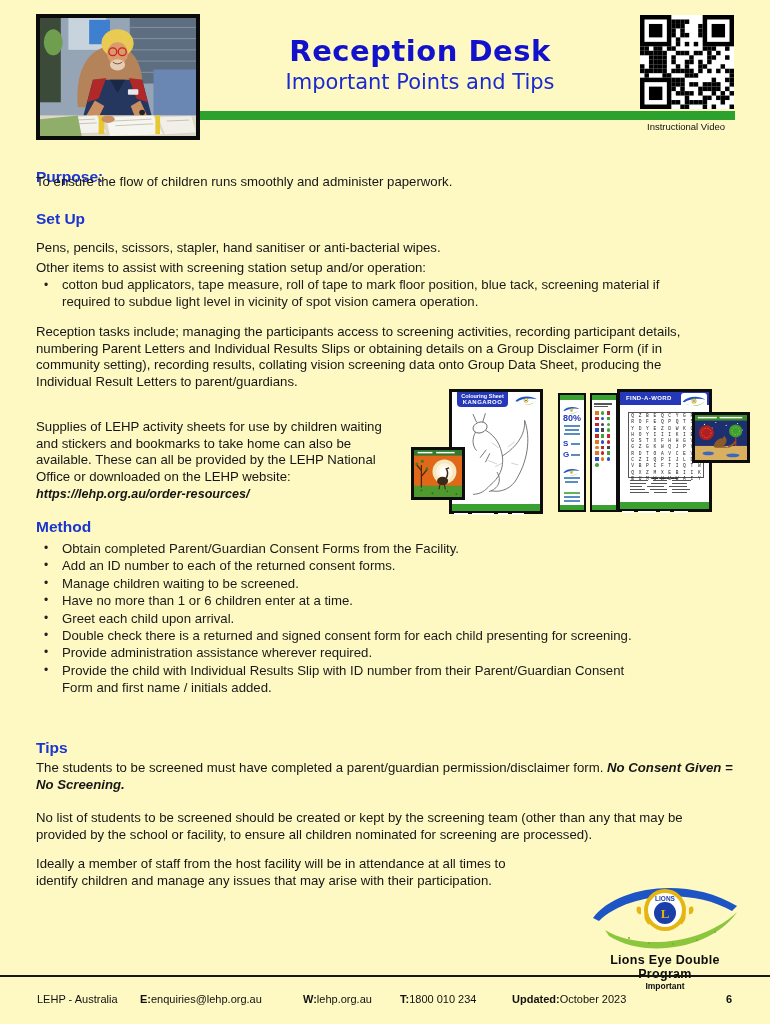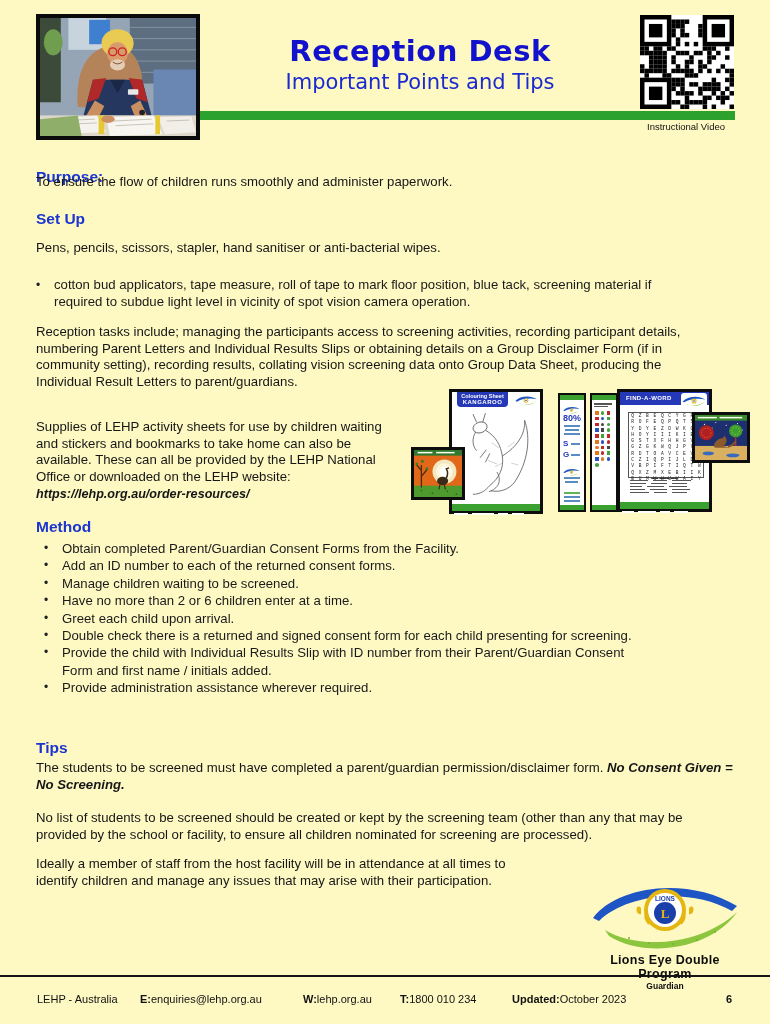--- a/index.html
+++ b/index.html
@@ -18,21 +18,21 @@
   .green-bar{position:absolute;left:200px;top:111px;width:535px;height:9px;background:#2da12d;}
   .qr{position:absolute;left:640px;top:15px;width:94px;height:94px;background:#fff;}
   .qr svg{display:block;width:100%;height:100%;}
   .qr-caption{position:absolute;left:638px;top:121px;width:96px;text-align:center;
               font-size:9.5px;color:#111;}
 
   
   .h-blue{position:absolute;left:36px;margin:0;font-size:15.5px;font-weight:bold;color:#1b35cf;}
   .body-text{position:absolute;left:36px;margin:0;font-size:13.2px;line-height:16.5px;color:#161616;}
   .pre{white-space:pre-line;}
-  .bullet-one{position:absolute;left:28px;width:700px;margin:0;padding-left:26px;
+  .bullet-one{position:absolute;left:36px;width:700px;margin:0;padding-left:26px;
               font-size:13.2px;line-height:16.5px;list-style:none;}
   .bullet-one li{position:relative;}
   .bullet-one li::before,.method-list li::before{content:"\2022";position:absolute;left:-18px;top:0;
               font-size:12px;color:#222;}
   .method-list{position:absolute;left:36px;top:540px;width:700px;margin:0;padding:0 0 0 26px;
                list-style:none;font-size:13.2px;line-height:17.4px;}
   .method-list li{position:relative;}
   .bi{font-weight:bold;font-style:italic;}
   .url-line{font-weight:bold;font-style:italic;font-size:12.6px;}
 
@@ -312,20 +312,21 @@
         <rect x="9" y="72" width="13.5" height="13.5" fill="#000"></rect>
       </svg>
   </div>
   <div class="qr-caption">Instructional Video</div>
 
   <h3 class="h-blue" style="top:168px;">Purpose:</h3>
   <p class="body-text" style="top:174px;width:716px;">To ensure the flow of children runs smoothly and administer paperwork.</p>
 
   <h3 class="h-blue" style="top:210px;">Set Up</h3>
   <p class="body-text" style="top:228px;width:716px;margin-top:12px;">Pens, pencils, scissors, stapler, hand sanitiser or anti-bacterial wipes.</p>
+  <p class="body-text" style="top:260px;width:716px;">Other items to assist with screening station setup and/or operation:</p>
   <ul class="bullet-one" style="top:277px;">
     <li class="pre">cotton bud applicators, tape measure, roll of tape to mark floor position, blue tack, screening material if
 required to subdue light level in vicinity of spot vision camera operation.</li>
   </ul>
   <p class="body-text pre" style="top:324px;width:716px;">Reception tasks include; managing the participants access to screening activities, recording participant details,
 numbering Parent Letters and Individual Results Slips or obtaining details on a Group Disclaimer Form (if in
 community setting), recording results, collating vision screening data onto Group Data Sheet, producing the
 Individual Result Letters to parent/guardians.</p>
 
   <p class="body-text pre" style="top:419px;width:400px;">Supplies of LEHP activity sheets for use by children waiting
@@ -629,26 +630,26 @@
       <path d="M20,34 C20,28 26,24 29,25 l2,-3 2,3 C34,28 33,31 30,33 l6,2 -14,0 Z" fill="#8a5a2a"></path>
       <path d="M35,34 q6,-2 8,-6" stroke="#8a5a2a" stroke-width="1.8" fill="none"></path>
     </svg>
   </div>
 
   <h3 class="h-blue" style="top:518px;">Method</h3>
   <ul class="method-list">
     <li class="pre">Obtain completed Parent/Guardian Consent Forms from the Facility.</li>
     <li class="pre">Add an ID number to each of the returned consent forms.</li>
     <li class="pre">Manage children waiting to be screened.</li>
-    <li class="pre">Have no more than 2 or 6 children enter at a time.</li>
+    <li class="pre">Have no more than 1 or 6 children enter at a time.</li>
     <li class="pre">Greet each child upon arrival.</li>
     <li class="pre">Double check there is a returned and signed consent form for each child presenting for screening.</li>
+    <li class="pre">Provide administration assistance wherever required.</li>
     <li class="pre">Provide the child with Individual Results Slip with ID number from their Parent/Guardian Consent
 Form and first name / initials added.</li>
-    <li class="pre">Provide administration assistance wherever required.</li>
   </ul>
 
   <h3 class="h-blue" style="top:739px;">Tips</h3>
   <p class="body-text" style="top:760px;width:700px;"><span>The students to be screened must have completed a parent/guardian permission/disclaimer form. </span><span class="bi">No Consent Given = No Screening.</span></p>
   <p class="body-text pre" style="top:810px;width:716px;">No list of students to be screened should be created or kept by the screening team (other than any that may be
 provided by the school or facility, to ensure all children nominated for screening are processed).</p>
   <p class="body-text pre" style="top:856px;width:580px;">Ideally a member of staff from the host facility will be in attendance at all times to
 identify children and manage any issues that may arise with their participation.</p>
 
   <div class="lions">
@@ -665,21 +666,21 @@
       <path d="M52,36 C46,30 46,44 52,42 Z" fill="#e5b511"></path>
       <path d="M100,36 C106,30 106,44 100,42 Z" fill="#e5b511"></path>
       <circle cx="76" cy="38" r="21" fill="#e5b511"></circle>
       <circle cx="76" cy="38" r="17" fill="#ffffff"></circle>
       <text x="76" y="29" text-anchor="middle" font-size="6.5" font-weight="bold" fill="#1b3fa8" font-family="Liberation Sans, sans-serif">LIONS</text>
       <circle cx="76" cy="41" r="11" fill="#1b3fa8"></circle>
       <text x="76" y="46" text-anchor="middle" font-size="13" font-weight="bold" fill="#e5b511" font-family="Liberation Serif, serif">L</text>
       <path d="M58,38 q-4,8 2,14 M94,38 q4,8 -2,14" stroke="#e5b511" stroke-width="2" fill="none"></path>
     </svg>
     <p class="lions-name">Lions Eye Double Program</p>
-    <p class="lions-country">Guardian</p>
+    <p class="lions-country">Important</p>
   </div>
 
   <div class="foot-rule"></div>
   <div class="footer">
     <span style="left:37px">LEHP - Australia</span>
     <span style="left:140px"><b>E:</b> <span>enquiries@lehp.org.au</span></span>
     <span style="left:303px"><b>W:</b> <span>lehp.org.au</span></span>
     <span style="left:400px"><b>T:</b> <span>1800 010 234</span></span>
     <span style="left:512px"><b>Updated:</b> <span>October 2023</span></span>
     <span style="left:726px;font-weight:bold">6</span>

